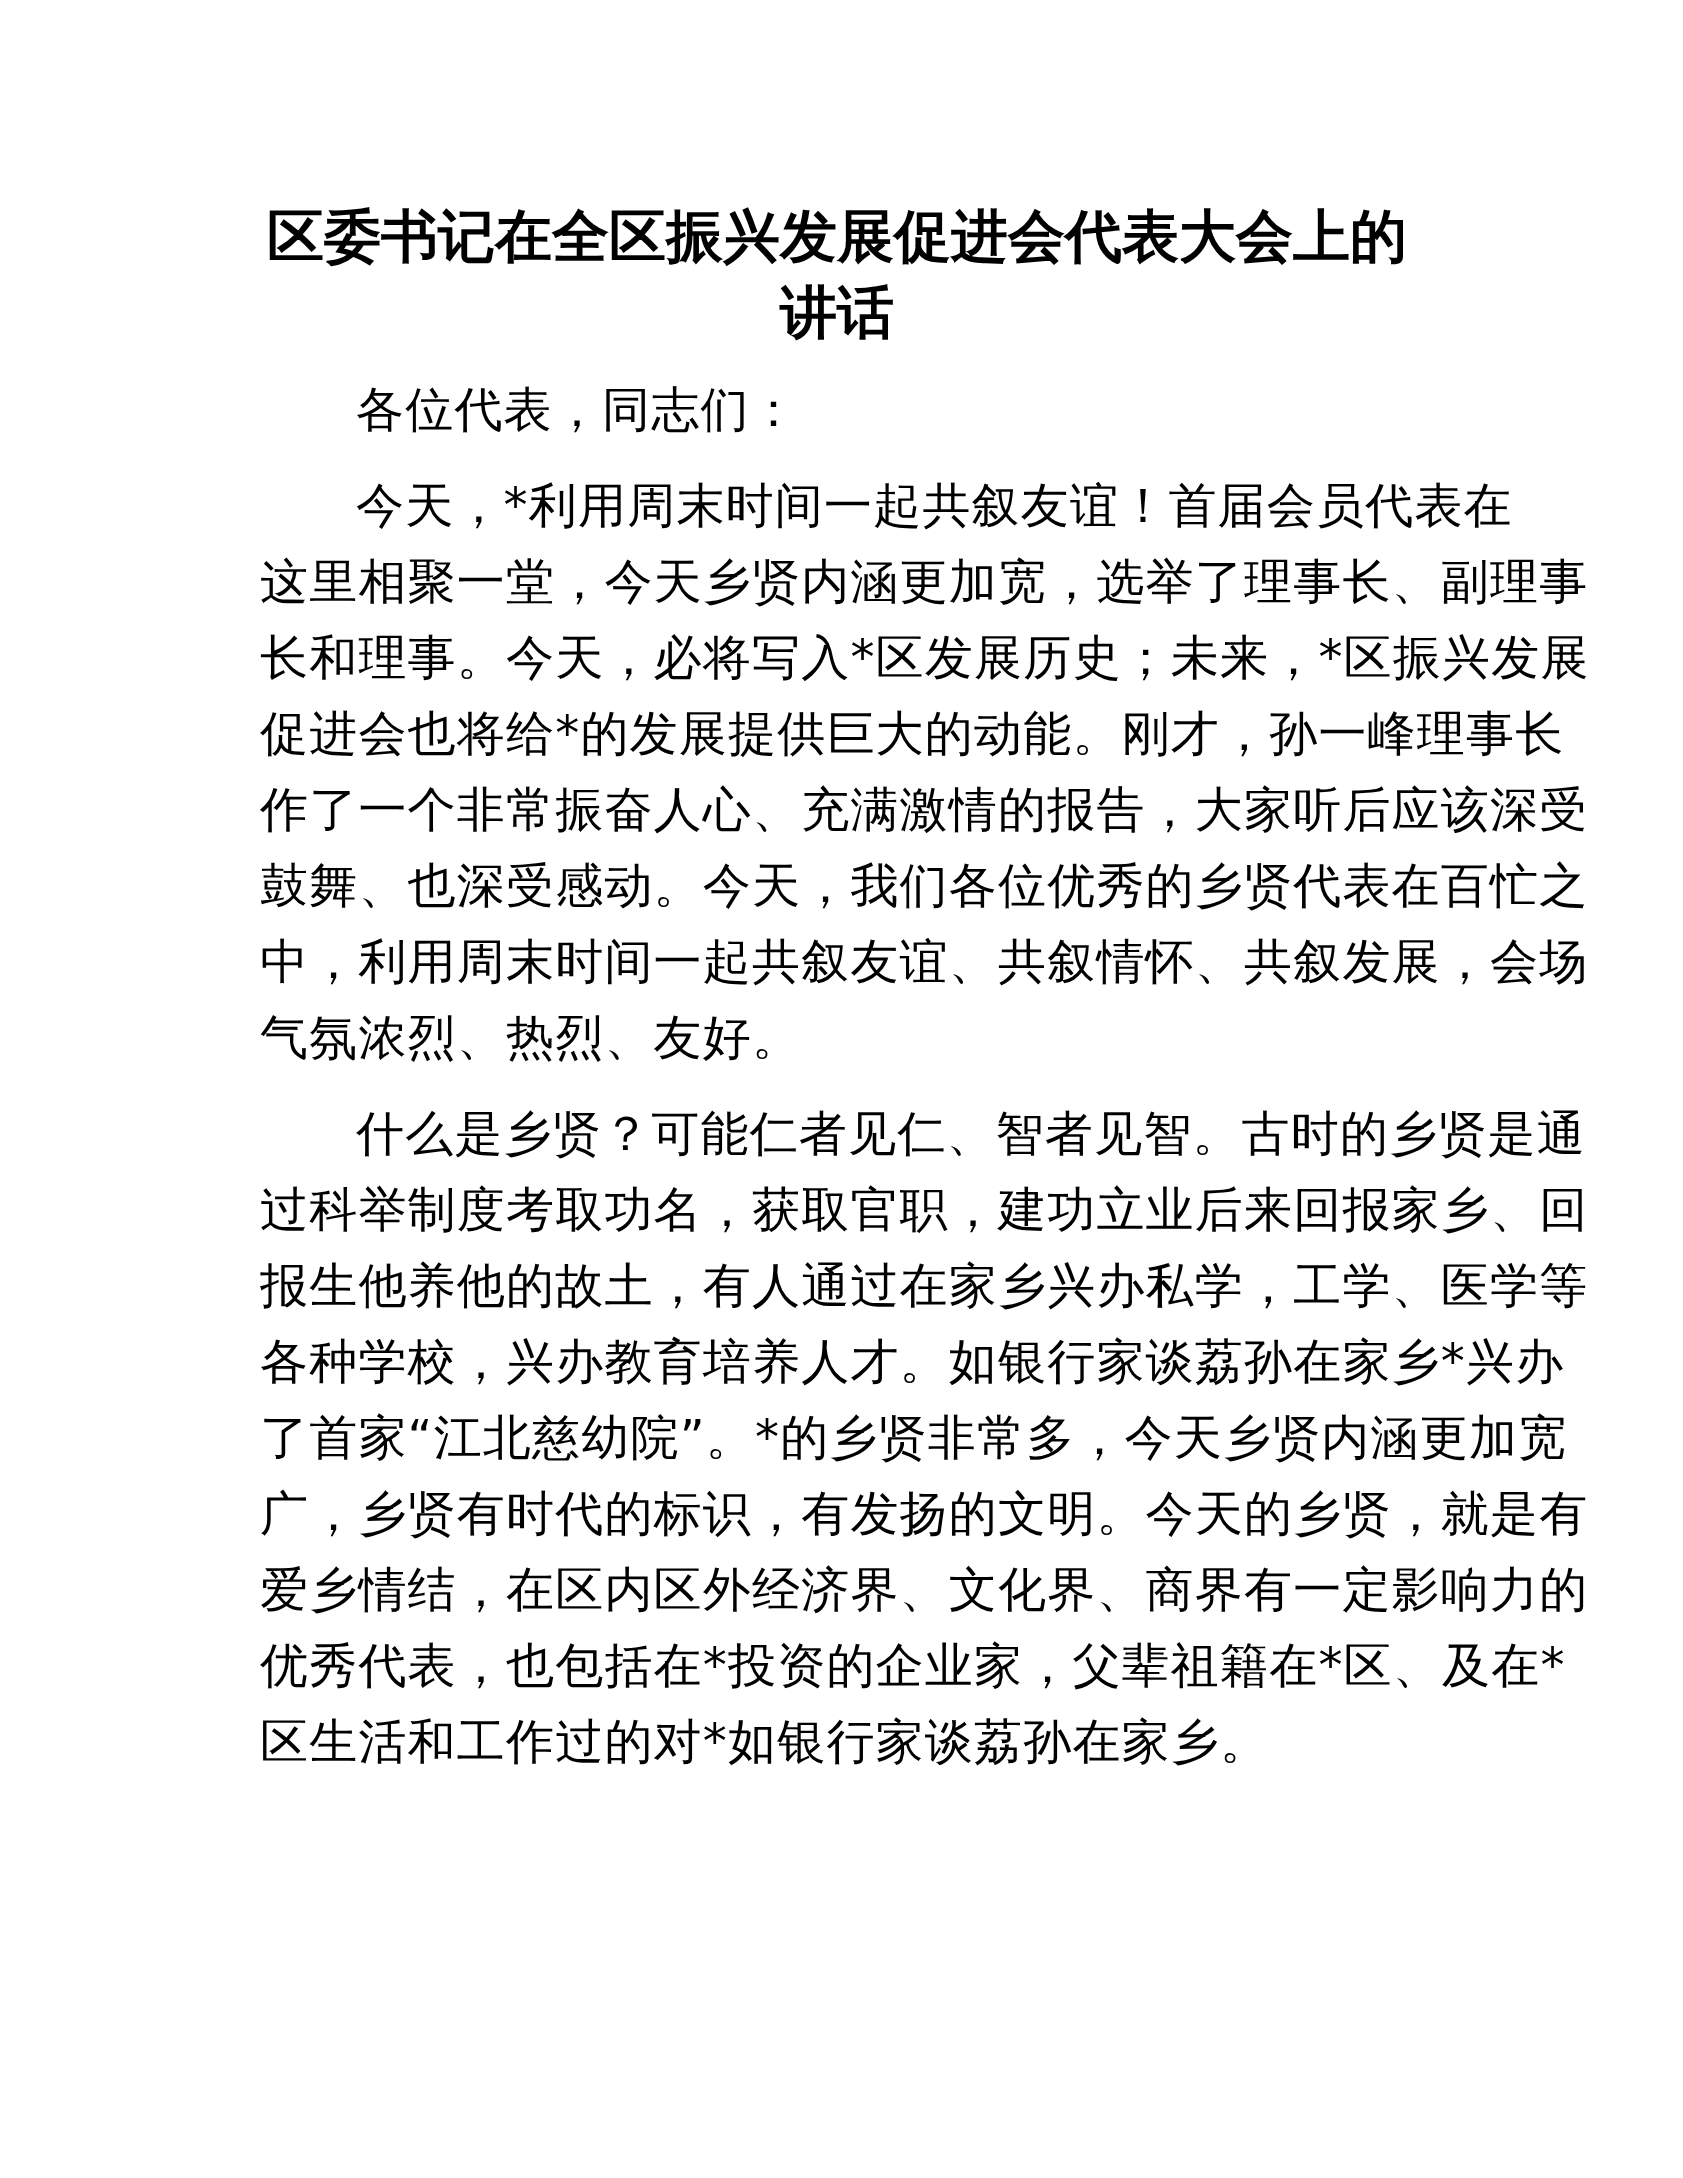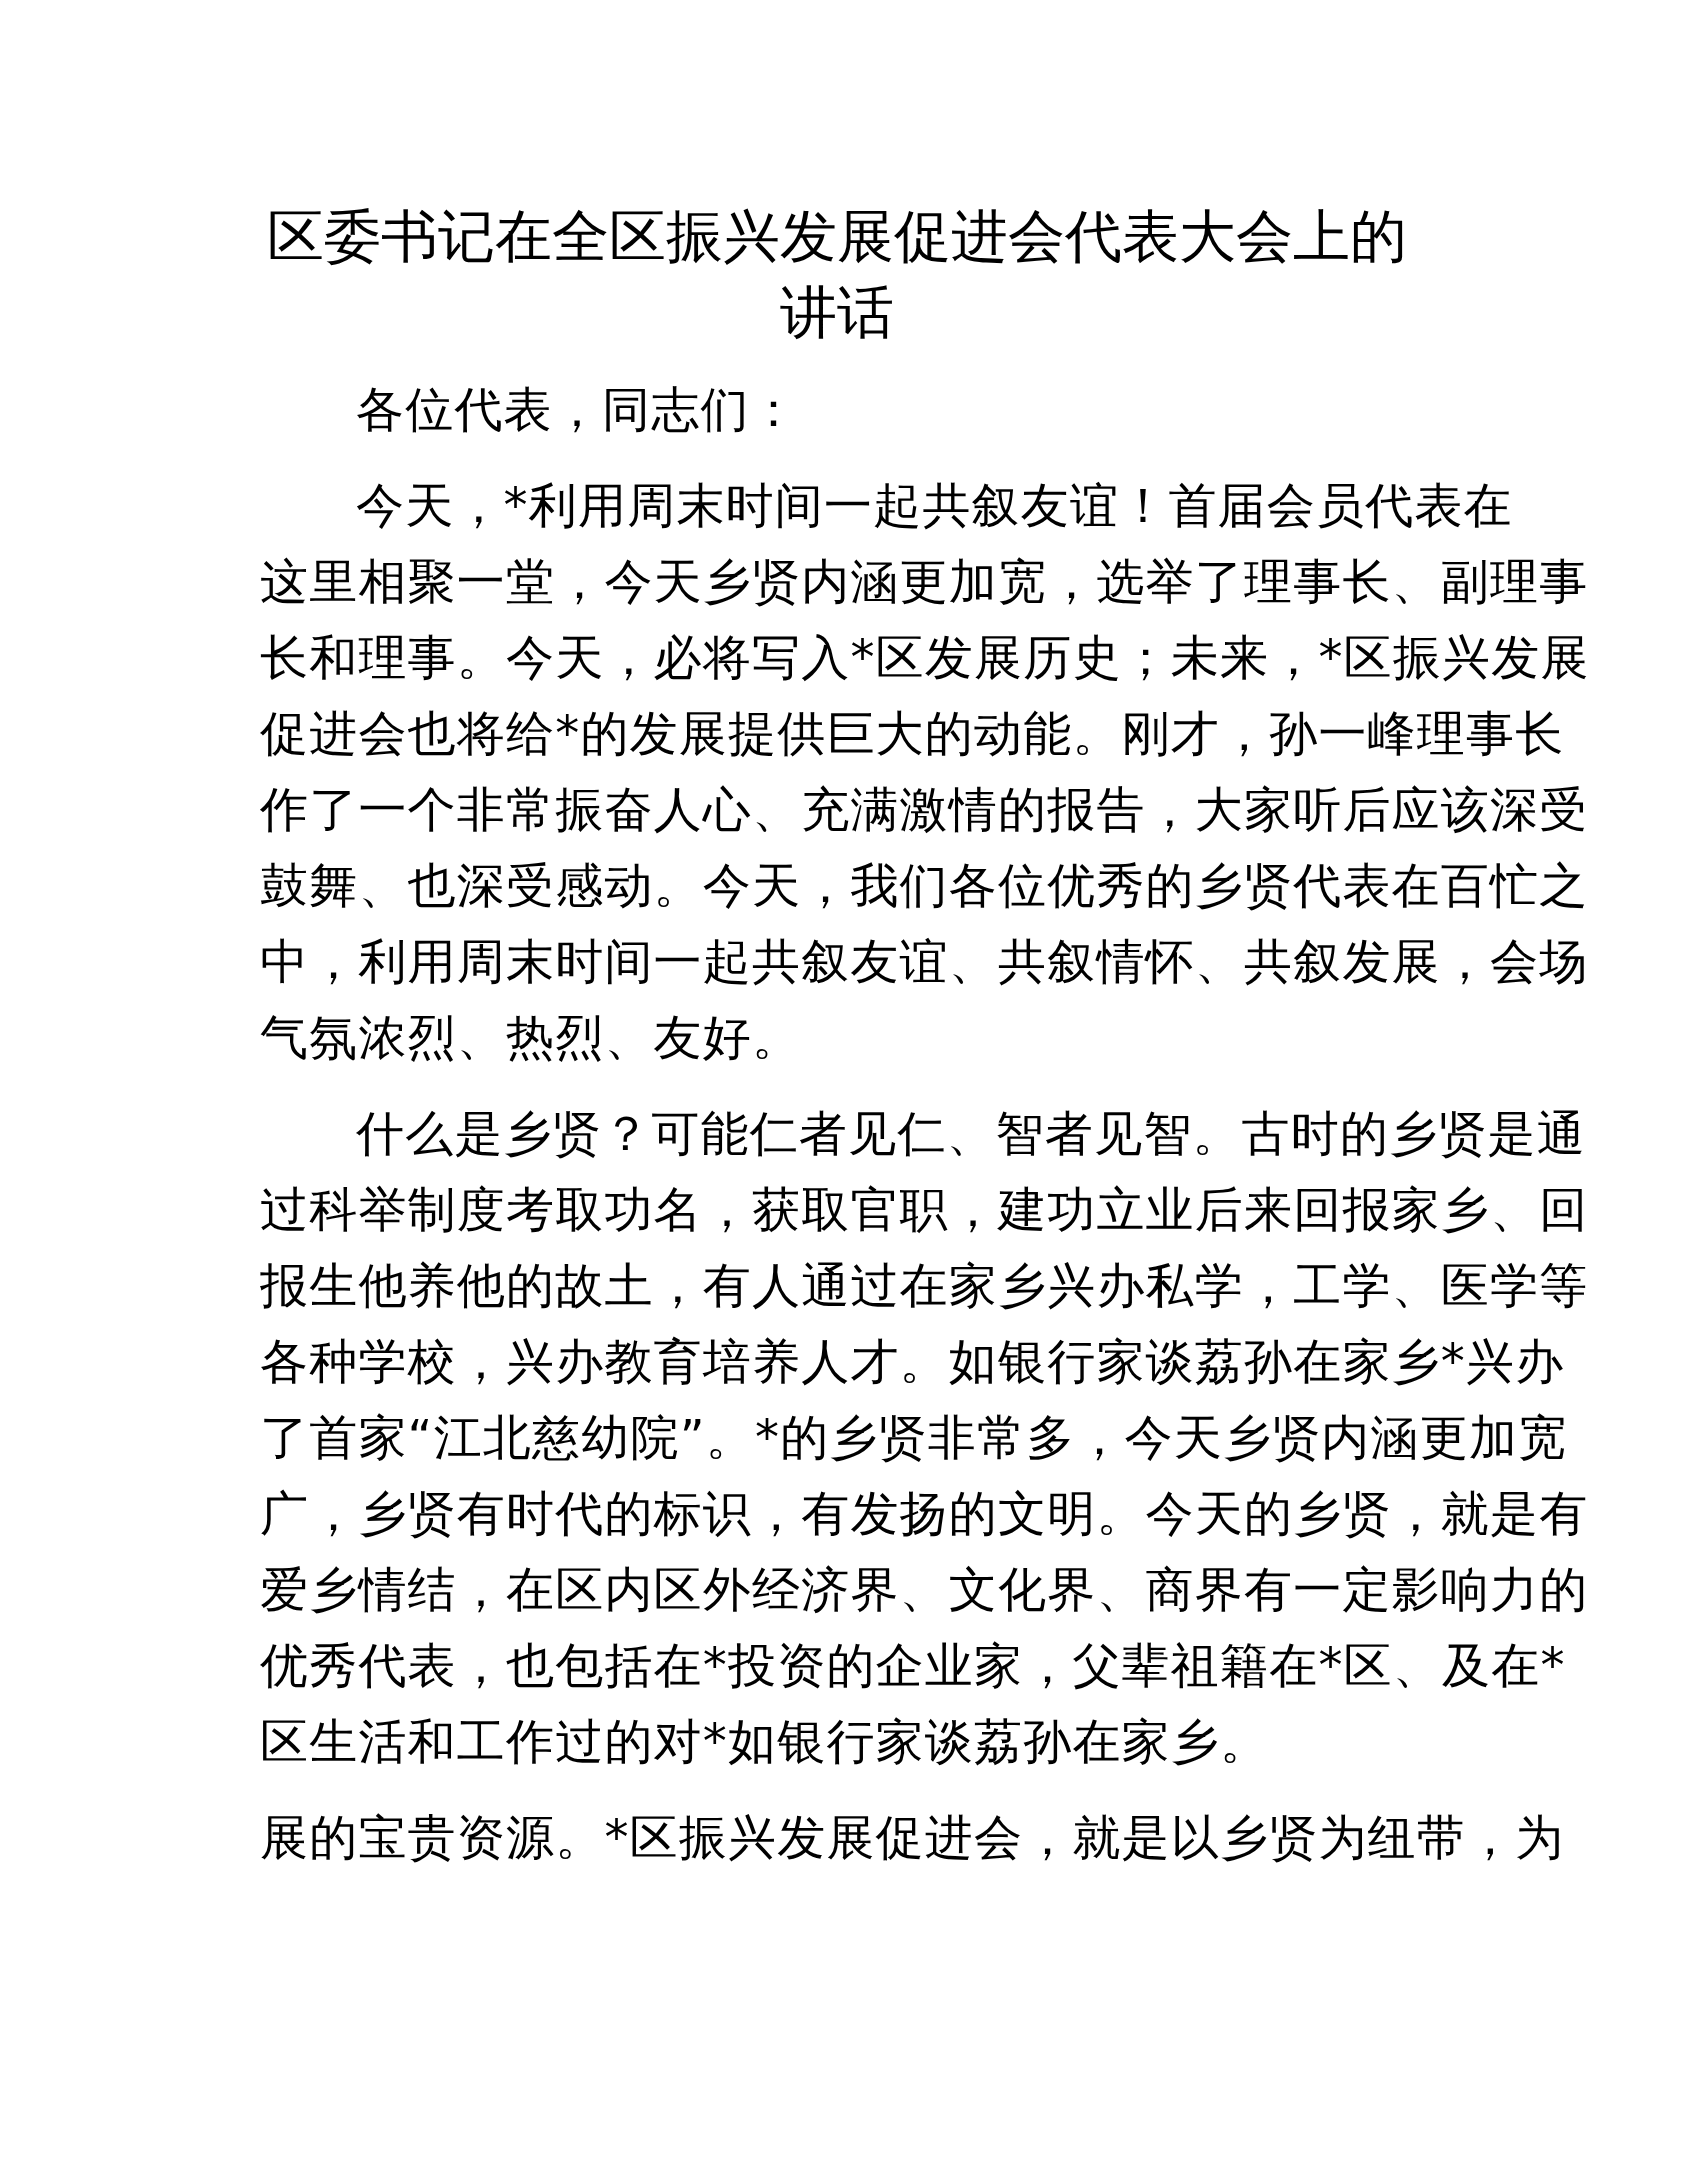--- a/index.html
+++ b/index.html
@@ -24,21 +24,21 @@
   .title {
     position: absolute;
     left: 0;
     top: 198px;
     width: 1178px;
     text-align: center;
     font-size: 57px;
     line-height: 76px;
     letter-spacing: 0px;
     margin: 0;
-    font-weight: normal;
+    font-weight: bold;
   }
   .title span {
     display: block;
     white-space: nowrap;
   }
   .body {
     position: absolute;
     left: 0;
     top: 371px;
     width: 1178px;
@@ -106,18 +106,17 @@
       <span class="line">报生他养他的故土，有人通过在家乡兴办私学，工学、医学等</span>
       <span class="line">各种学校，兴办教育培养人才。如银行家谈荔孙在家乡*兴办</span>
       <span class="line">了首家“江北慈幼院”。*的乡贤非常多，今天乡贤内涵更加宽</span>
       <span class="line">广，乡贤有时代的标识，有发扬的文明。今天的乡贤，就是有</span>
       <span class="line">爱乡情结，在区内区外经济界、文化界、商界有一定影响力的</span>
       <span class="line">优秀代表，也包括在*投资的企业家，父辈祖籍在*区、及在*</span>
       <span class="line last">区生活和工作过的对*如银行家谈荔孙在家乡。</span>
     </p>
 
     <p class="para">
-      <span class="line">展的宝贵资源。*区振兴发展促进会，就是以乡贤为纽带，为</span>
     </p>
 
   </div>
 </div>
 
 
 </body></html>

